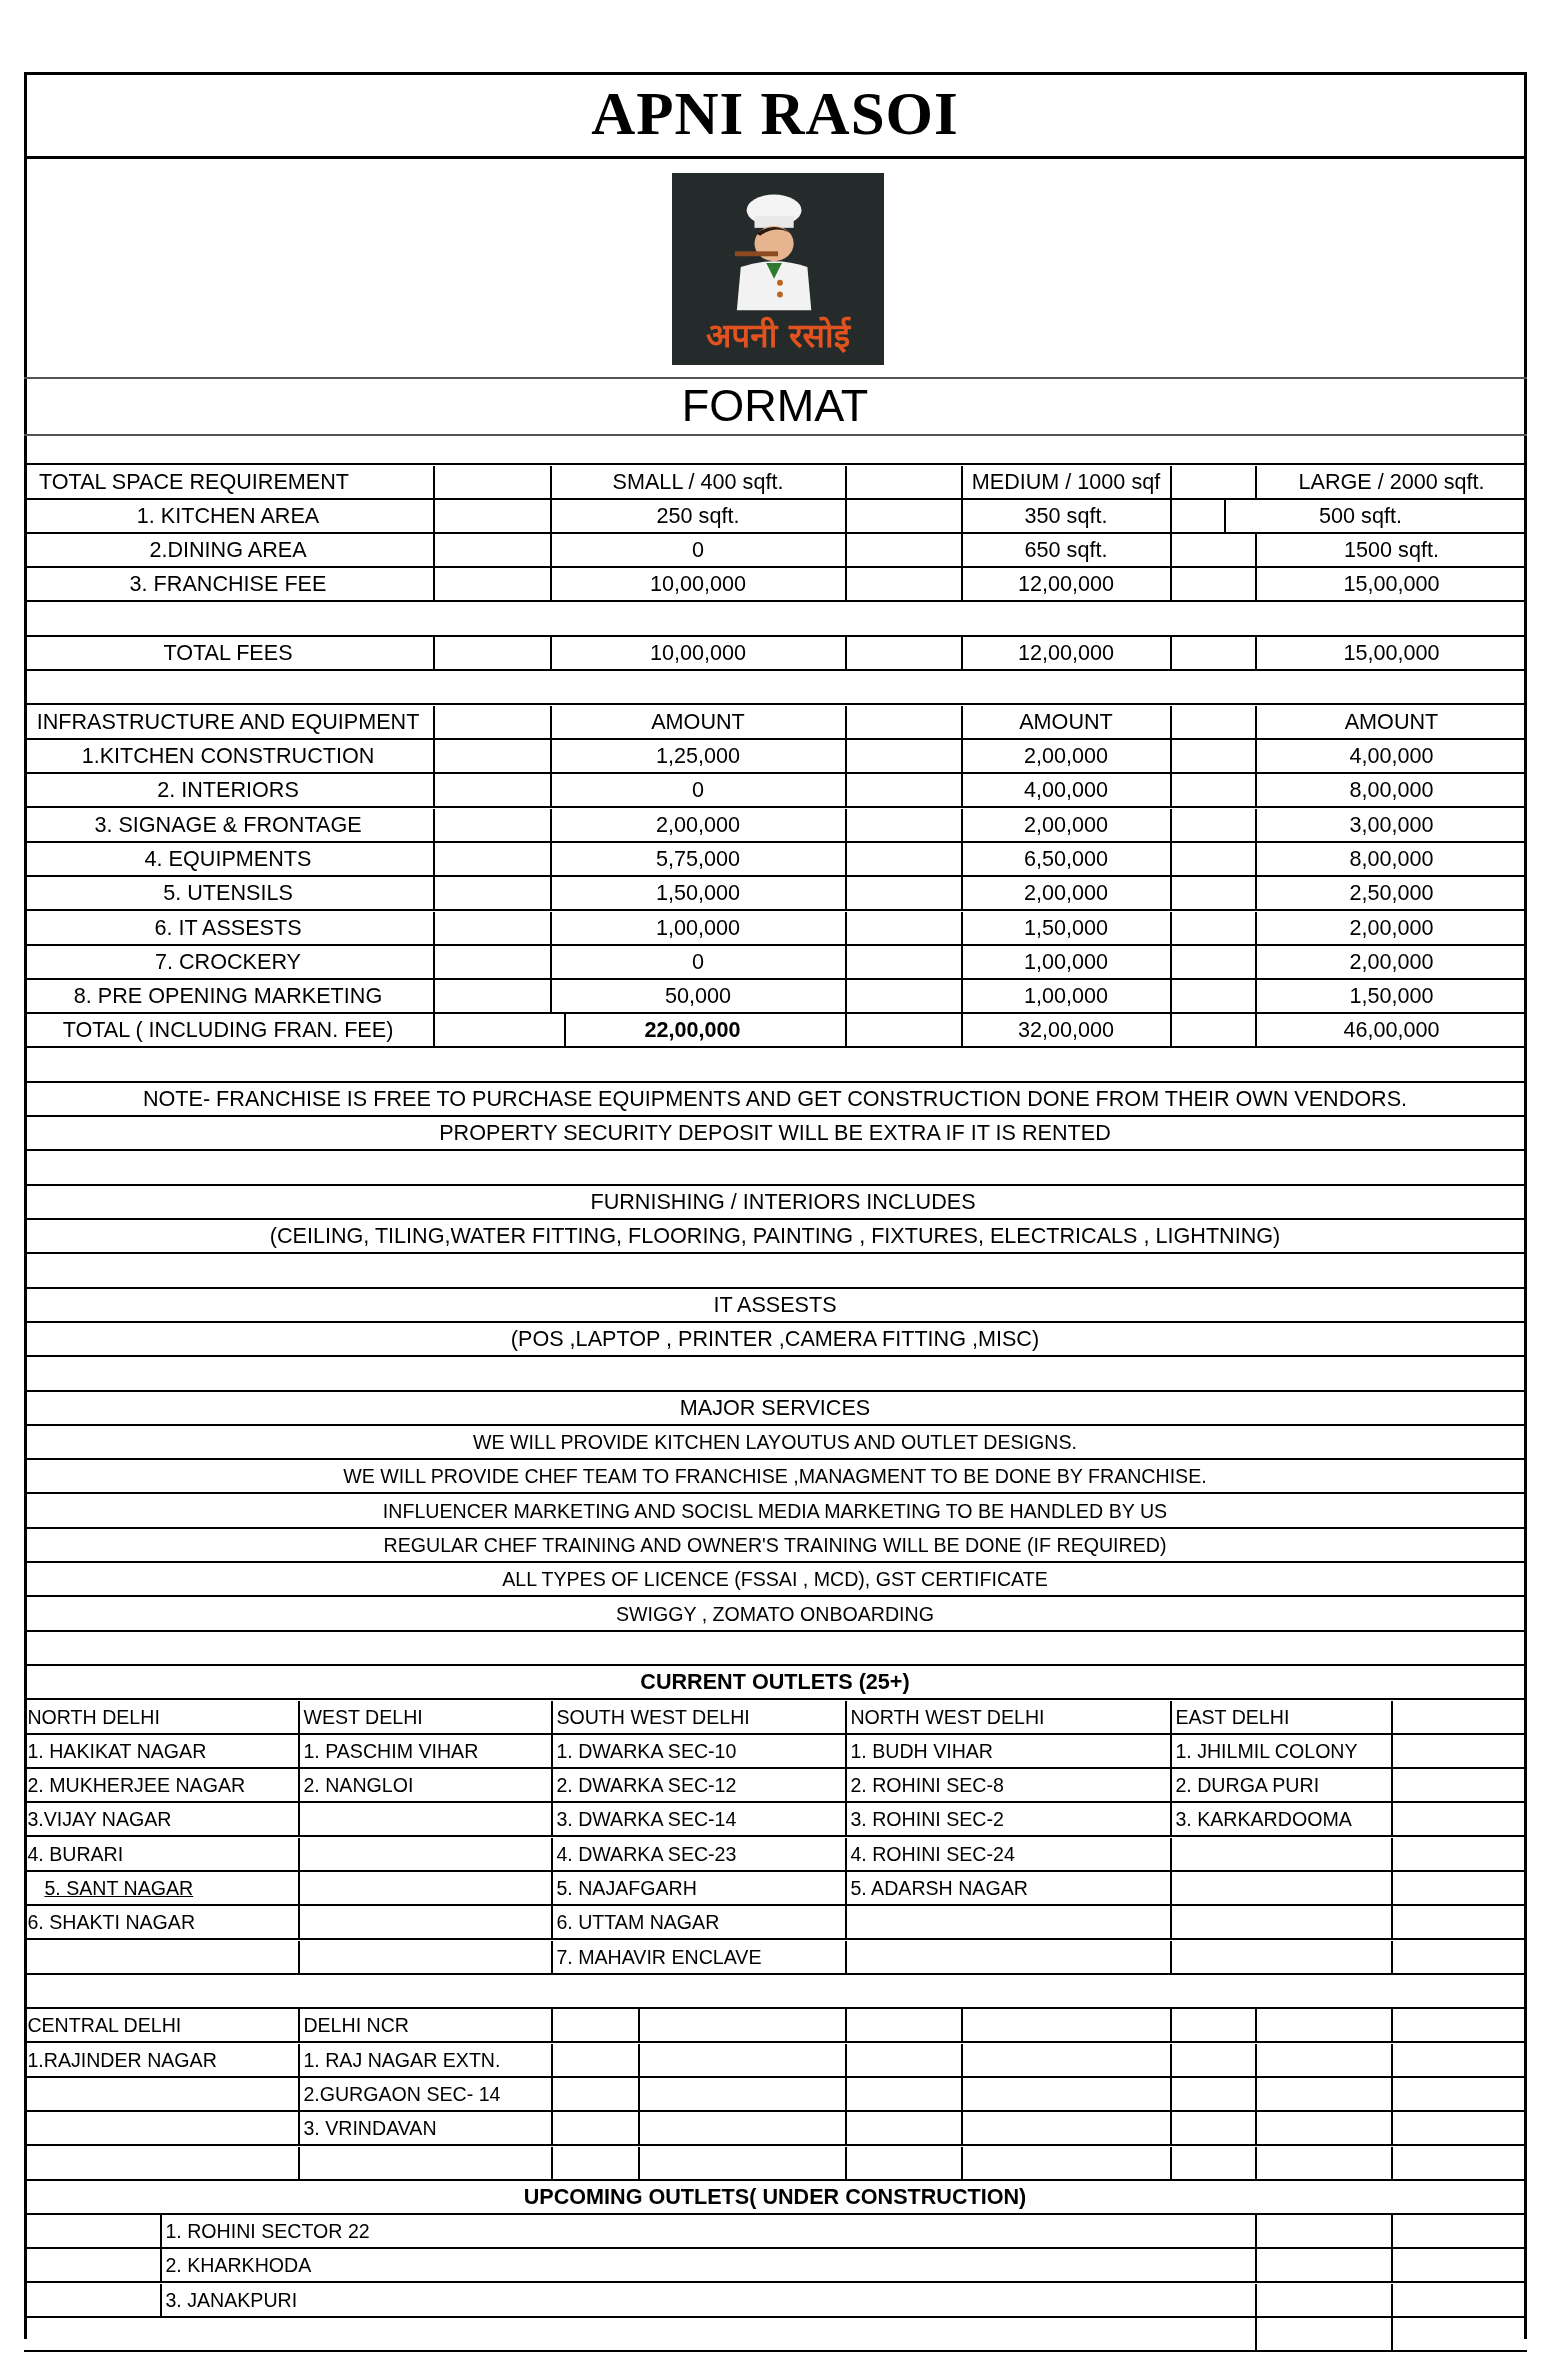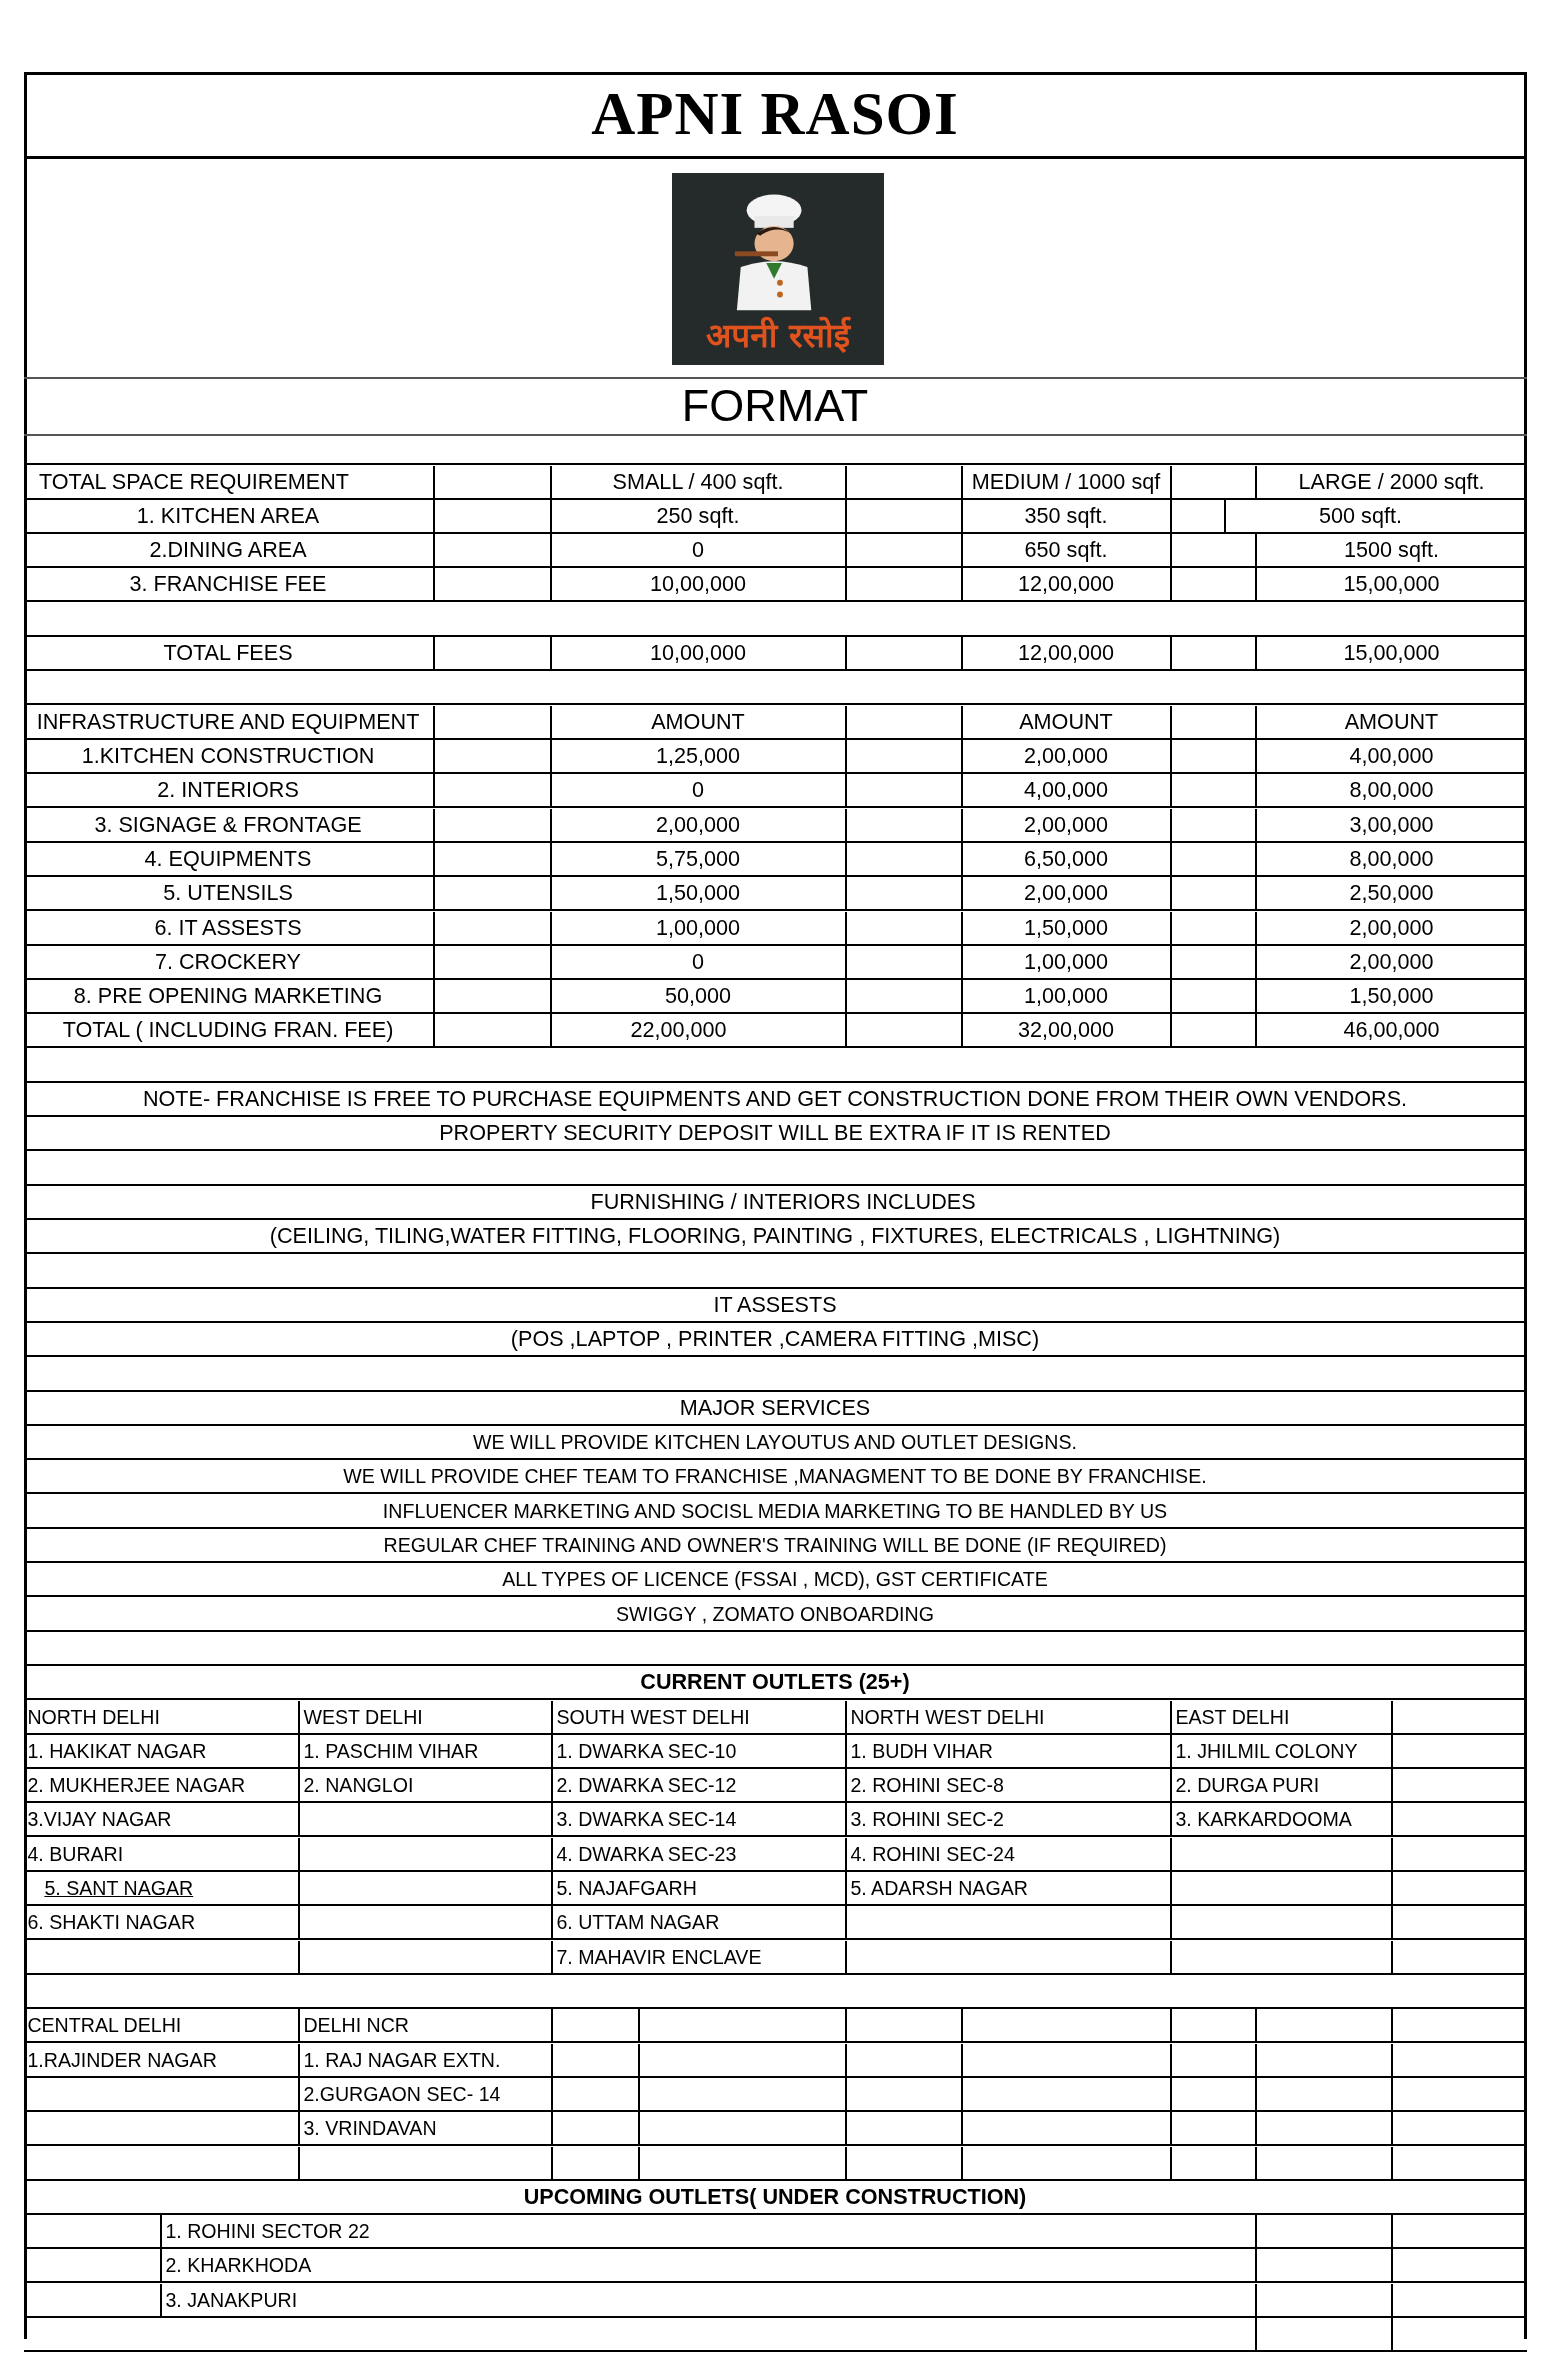--- a/index.html
+++ b/index.html
@@ -176,21 +176,21 @@
       <div class="cell c bl" style="left: 409px; width: 118px;"></div>
       <div class="cell c bl" style="left: 526px; width: 295px;">50,000</div>
       <div class="cell c bl" style="left: 821px; width: 116px;"></div>
       <div class="cell c bl" style="left: 937px; width: 209px;">1,00,000</div>
       <div class="cell c bl" style="left: 1146px; width: 85px;"></div>
       <div class="cell c bl" style="left: 1231px; width: 272px; border-right: none;">1,50,000</div>
     </div>
     <div class="row" style="top: 1014px; height: 34px;">
       <div class="cell c" style="left: 0px; width: 409px;">TOTAL ( INCLUDING FRAN. FEE)</div>
       <div class="cell c bl" style="left: 409px; width: 118px;"></div>
-      <div class="cell c bl" style="left: 526px; width: 256px;">22,00,000</div>
+      <div class="cell c bl" style="left: 540px; width: 256px; font-weight: bold;">22,00,000</div>
       <div class="cell c bl" style="left: 821px; width: 116px;"></div>
       <div class="cell c bl" style="left: 937px; width: 209px;">32,00,000</div>
       <div class="cell c bl" style="left: 1146px; width: 85px;"></div>
       <div class="cell c bl" style="left: 1231px; width: 272px; border-right: none;">46,00,000</div>
     </div>
     <div class="row" style="top: 1049px; height: 34px;"></div>
     <div class="row" style="top: 1083px; height: 34px;">
       <div class="cell c" style="left: 0px; width: 1503px;">NOTE- FRANCHISE IS FREE TO PURCHASE EQUIPMENTS AND GET CONSTRUCTION DONE FROM THEIR OWN VENDORS.</div>
     </div>
     <div class="row" style="top: 1117px; height: 34px;">

